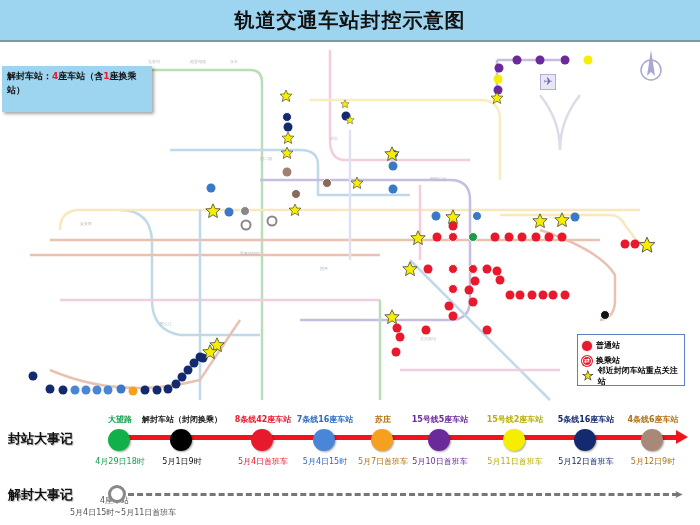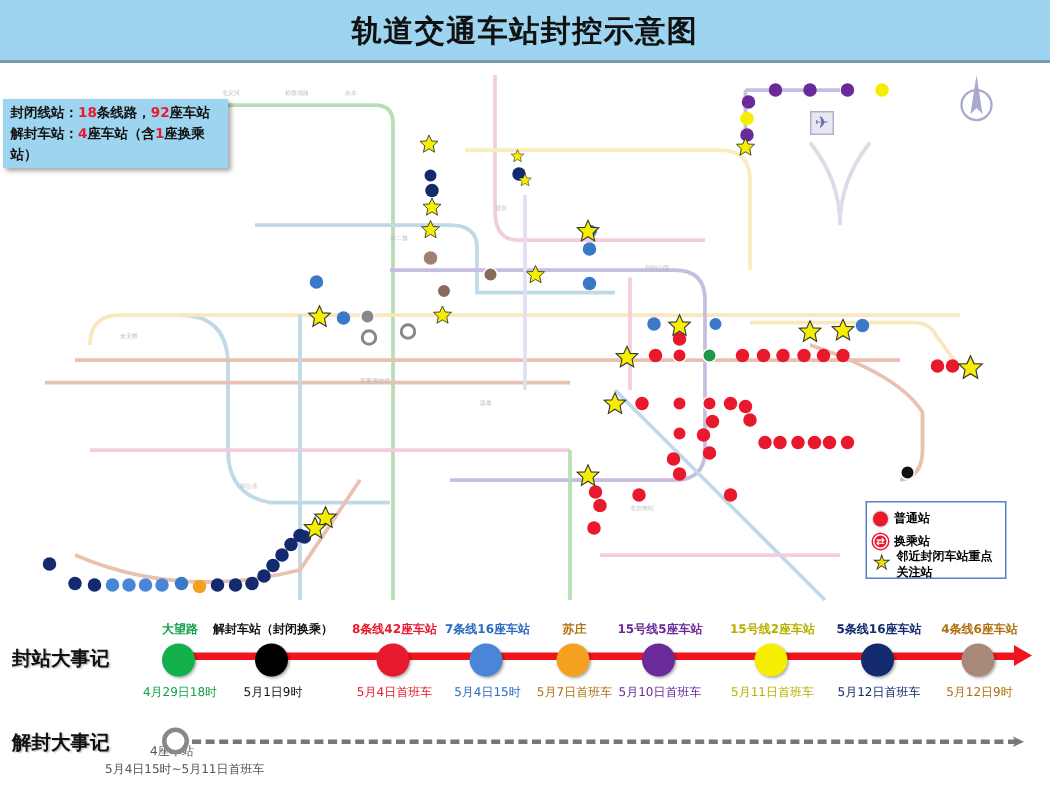--- a/index.html
+++ b/index.html
@@ -3,21 +3,21 @@
 <meta charset="utf-8">
 <style>
   *{box-sizing:border-box;margin:0;padding:0;}
   body{width:700px;height:525px;overflow:hidden;background:#fff;font-family:"DejaVu Sans","Liberation Sans",sans-serif;position:relative;}
   .header{position:absolute;left:0;top:0;width:700px;height:42px;background:#9dd4ef;border-bottom:2px solid #7a9aab;display:flex;align-items:center;justify-content:center;}
   .header h1{font-size:20px;font-weight:bold;color:#111;letter-spacing:1px;}
   .map{position:absolute;left:0;top:44px;width:700px;height:360px;overflow:hidden;}
   .map svg{position:absolute;left:0;top:0;}
   .infobox{position:absolute;left:2px;top:66px;width:150px;height:46px;background:#9dd4ef;box-shadow:2px 2px 3px rgba(0,0,0,.35);padding:3px 5px;font-size:9px;font-weight:bold;color:#111;line-height:14px;}
   .infobox .red{color:#e8192c;}
-  .legend{position:absolute;left:577px;top:334px;width:94px;height:52px;background:#fff;border:1px solid #5a82c4;padding:3px 4px;font-size:8px;font-weight:bold;}
+  .legend{position:absolute;left:577px;top:334px;width:108px;height:52px;background:#fff;border:1px solid #5a82c4;padding:3px 4px;font-size:8px;font-weight:bold;}
   .legend .row{display:flex;align-items:center;height:15px;gap:4px;}
   .lg-dot{width:10px;height:10px;border-radius:50%;background:#e8192c;box-shadow:0 0 2px rgba(0,0,0,.4);}
   .lg-xfer{width:10px;height:10px;border-radius:50%;background:#e8192c;border:1px solid #fff;box-shadow:0 0 0 1px #e8192c;color:#fff;font-size:7px;line-height:8px;text-align:center;}
   .lg-star{color:#f5e400;font-size:13px;line-height:12px;-webkit-text-stroke:0.6px #333;}
   .timeline{position:absolute;left:0;top:405px;width:700px;height:120px;background:#fff;}
   .tl-label{position:absolute;font-size:13px;font-weight:bold;color:#111;text-shadow:1px 1px 1px rgba(0,0,0,.25);}
   .tl-line{position:absolute;left:110px;top:435px;width:572px;height:5px;background:#f2141c;}
   .tl-arrow{position:absolute;left:676px;top:430px;width:0;height:0;border-top:7px solid transparent;border-bottom:7px solid transparent;border-left:12px solid #f2141c;}
   .ev{position:absolute;width:100px;margin-left:-50px;text-align:center;}
   .ev .top{position:absolute;top:0;width:100%;font-size:8px;font-weight:bold;white-space:nowrap;}
@@ -202,23 +202,20 @@
 </div>
 
 <div class="plane">✈</div>
 <svg class="compass" width="26" height="36">
   <circle cx="13" cy="22" r="10" fill="none" stroke="#a8a8d0" stroke-width="1.5"></circle>
   <polygon points="13,2 17,28 13,24 9,28" fill="#a8a8d0"></polygon>
 </svg>
 
 <div class="infobox">
   <div>
-    <span>封闭线站：</span><span class="red">18</span><span>条线路，</span><span class="red">92</span><span>座车站</span>
-  </div>
-  <div>
     <span>解封车站：</span><span class="red">4</span><span>座车站（含</span><span class="red">1</span><span>座换乘站）</span>
   </div>
 </div>
 
 <div class="legend">
   <div class="row">
     <span class="lg-dot"></span>
     <span>普通站</span>
   </div>
   <div class="row">

